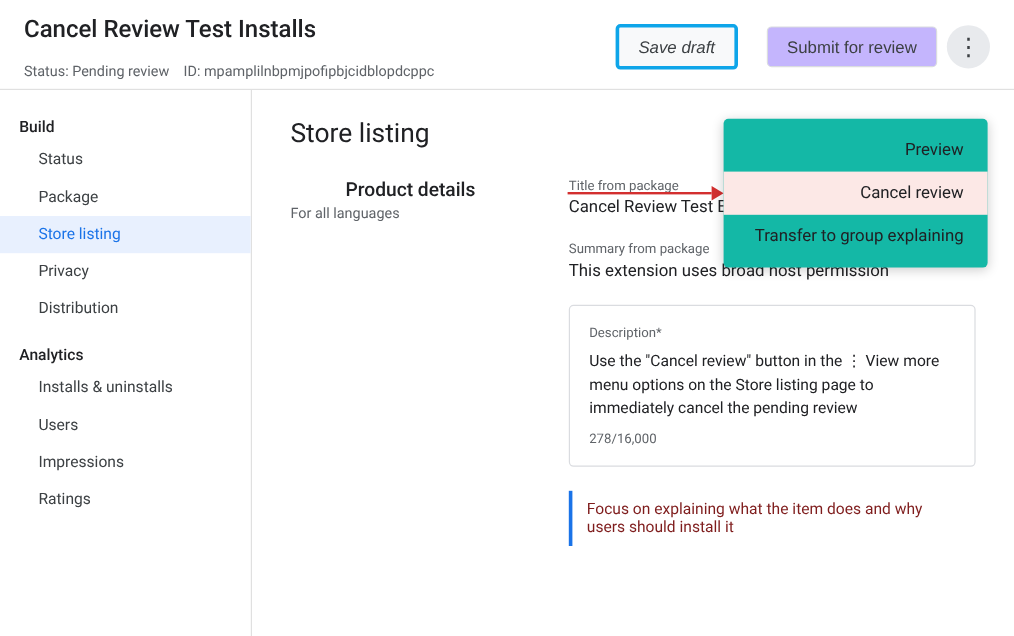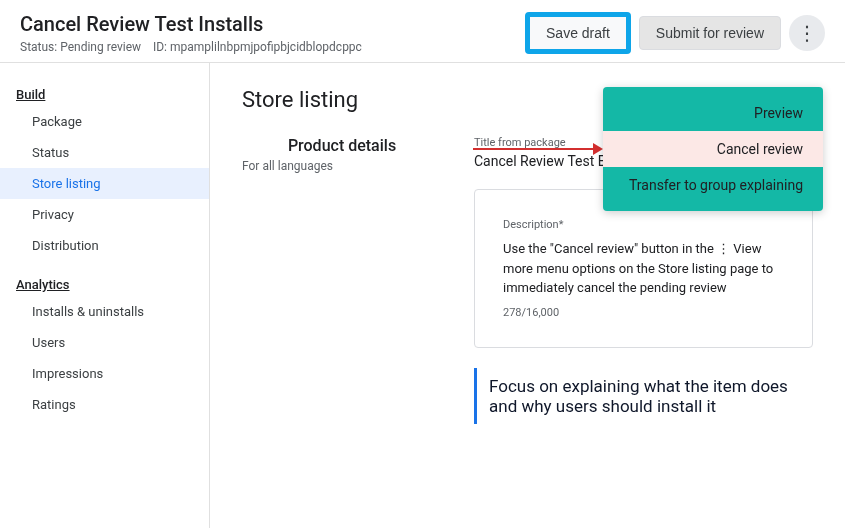--- a/index.html
+++ b/index.html
@@ -24,45 +24,47 @@
     }
     .header-left {}
     .header-title {
       font-size: 20px;
       font-weight: 500;
       color: #202124;
     }
     .header-subtitle {
       font-size: 12px;
       color: #5f6368;
-      margin-top: 4px;
+      margin-top: 16px;
       text-align: right;
     }
     .header-actions {
       display: flex;
       align-items: center;
       gap: 8px;
     }
     .btn-save-draft {
       padding: 8px 16px;
-      border: 5px solid #0ea5e9;
+      border: 3px solid #0ea5e9;
       border-radius: 4px;
       background: #f8f9fa;
       color: #3c4043;
       font-size: 14px;
       cursor: pointer;
+      font-style: italic;
     }
     .btn-submit {
       padding: 8px 16px;
       border: 1px solid #dadce0;
       border-radius: 4px;
-      background: #e5e5e5;
+      background: #c4b5fd;
       color: #3c4043;
       font-size: 14px;
       cursor: pointer;
+      margin-left: 16px;
     }
     .btn-more {
       width: 36px;
       height: 36px;
       border-radius: 50%;
       border: none;
       background: #e8eaed;
       cursor: pointer;
       display: flex;
       align-items: center;
@@ -84,21 +86,20 @@
       min-width: 210px;
       border-right: 1px solid #e0e0e0;
       padding: 16px 0;
       overflow-y: auto;
     }
     .sidebar-section-label {
       font-size: 13px;
       font-weight: 500;
       color: #202124;
       padding: 8px 16px 4px 16px;
-      text-decoration: underline;
     }
     .sidebar-item {
       display: block;
       padding: 8px 16px 8px 32px;
       font-size: 13px;
       color: #3c4043;
       cursor: pointer;
       text-decoration: none;
     }
     .sidebar-item.active {
@@ -141,21 +142,21 @@
       margin-bottom: 4px;
     }
     .field-value {
       font-size: 14px;
       color: #202124;
     }
 
     .description-box {
       border: 1px solid #dadce0;
       border-radius: 4px;
-      padding: 28px;
+      padding: 16px;
       margin-top: 4px;
     }
     .description-label {
       font-size: 11px;
       color: #5f6368;
       margin-bottom: 8px;
     }
     .description-text {
       font-size: 13px;
       color: #202124;
@@ -167,22 +168,22 @@
       color: #5f6368;
       margin-top: 8px;
     }
 
     .focus-box {
       border-left: 3px solid #1a73e8;
       padding: 8px 12px;
       margin-top: 16px;
     }
     .focus-text {
-      font-size: 17px;
-      color: #0f172a;
+      font-size: 13px;
+      color: #7f1d1d;
     }
     .arrow-line {
       width: 120px;
       height: 2px;
       background: #d32f2f;
       position: relative;
     }
     .arrow-head {
       width: 0;
       height: 0;
@@ -247,22 +248,22 @@
     <button class="btn-more">
       <span>⋮</span>
     </button>
   </div>
 </div>
 
 <div class="layout">
 
   <nav class="sidebar">
     <div class="sidebar-section-label">Build</div>
+    <a class="sidebar-item">Status</a>
     <a class="sidebar-item">Package</a>
-    <a class="sidebar-item">Status</a>
     <a class="sidebar-item active">Store listing</a>
     <a class="sidebar-item">Privacy</a>
     <a class="sidebar-item">Distribution</a>
 
     <div class="sidebar-section-label" style="margin-top:8px;">Analytics</div>
     <a class="sidebar-item">Installs &amp; uninstalls</a>
     <a class="sidebar-item">Users</a>
     <a class="sidebar-item">Impressions</a>
     <a class="sidebar-item">Ratings</a>
   </nav>
@@ -278,20 +279,24 @@
           <div class="section-title">Product details</div>
           <div class="section-subtitle">For all languages</div>
         </div>
 
         <div style="flex: 1;">
           <div class="field-group">
             <div class="field-label">Title from package</div>
             <div class="field-value">Cancel Review Test E</div>
           </div>
 
+          <div class="field-group">
+            <div class="field-label">Summary from package</div>
+            <div class="field-value">This extension uses broad host permission</div>
+          </div>
 
           <div class="field-group">
             <div class="description-box">
               <div class="description-label">Description*</div>
               <div class="description-text">Use the "Cancel review" button in the ⋮ View more menu options on the Store listing page to immediately cancel the pending review</div>
               <div class="description-count">278/16,000</div>
             </div>
           </div>
 
           <div class="focus-box">

